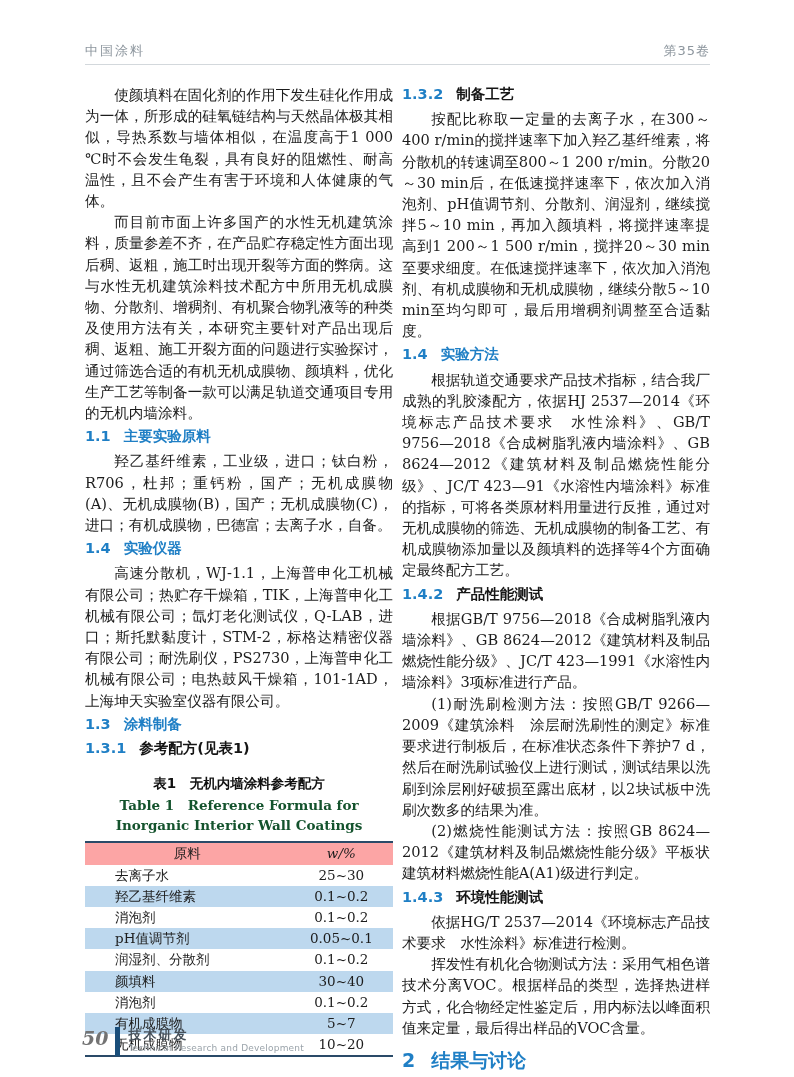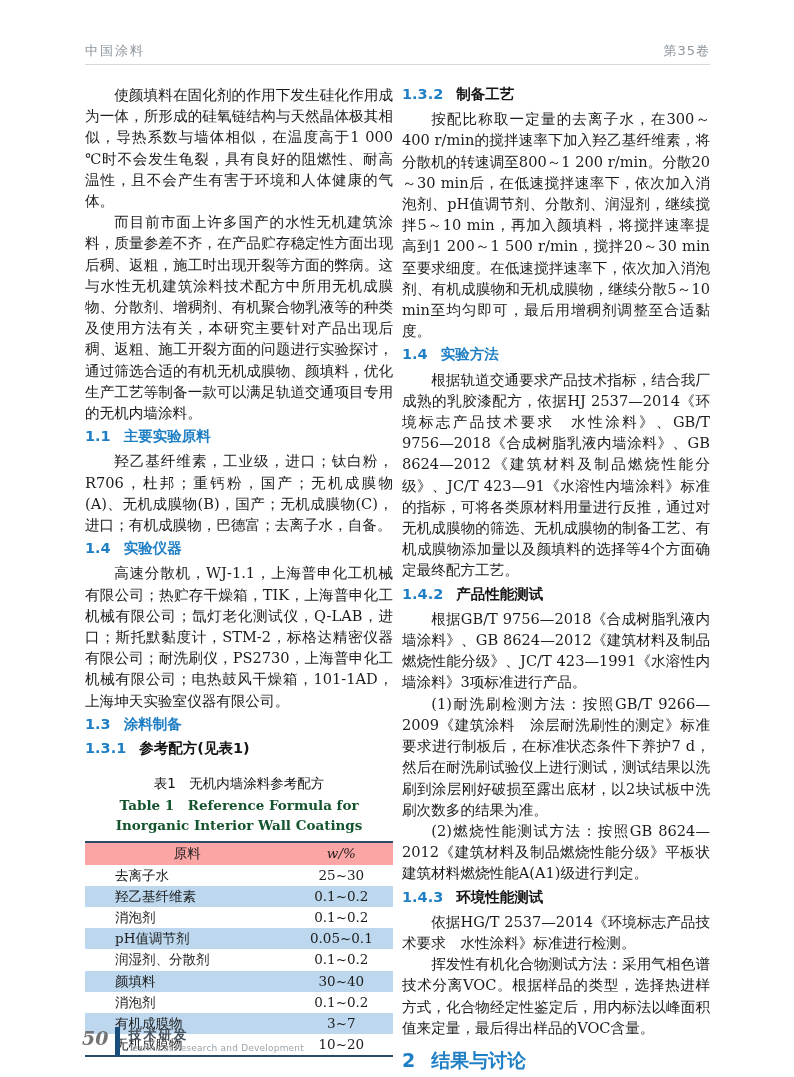--- a/index.html
+++ b/index.html
@@ -36,21 +36,21 @@
   .h3 { margin:3px 0; text-indent:0; text-align:left;
     font-size:14.5px; line-height:21.2px; }
   .h3 .num { color:#1f7fc5; font-weight:bold; margin-right:13px;
     font-family:"DejaVu Sans","Liberation Sans",sans-serif; }
   .h3 .title { color:#151515; font-weight:600;
     font-family:"DejaVu Sans","Liberation Sans",sans-serif; }
 
   
   .tbl-caption-cn { margin:14px 0 2px; text-align:center; text-indent:0;
     font-family:"DejaVu Sans","Liberation Sans",sans-serif;
-    font-size:13.5px; font-weight:normal; color:#111; line-height:20px; }
+    font-size:13.5px; font-weight:bold; color:#111; line-height:20px; }
   .tbl-caption-en { margin:0 0 6px; text-align:center; text-indent:0;
     font-size:13.5px; font-weight:bold; color:#14532d; line-height:20px;
     font-family:"DejaVu Serif","Liberation Serif",serif; }
   table.formula { width:100%; border-collapse:collapse;
     border-top:2px solid #2a4a68; border-bottom:2px solid #2a4a68;
     font-size:13.5px; color:#1c1c1c; }
   table.formula th, table.formula td { height:19.5px; padding:0; font-weight:normal; }
   table.formula thead tr { background:#fca5a5; }
   table.formula tbody tr:nth-child(even) { background:#bdd8ee; }
   table.formula th.c1 { text-align:center; }
@@ -138,21 +138,21 @@
         <tr>
             <td class="c1">颜填料</td>
             <td class="c2">30~40</td>
           </tr>
         <tr>
             <td class="c1">消泡剂</td>
             <td class="c2">0.1~0.2</td>
           </tr>
         <tr>
             <td class="c1">有机成膜物</td>
-            <td class="c2">3~7</td>
+            <td class="c2">5~7</td>
           </tr>
         <tr>
             <td class="c1">无机成膜物</td>
             <td class="c2">10~20</td>
           </tr>
 
       </tbody>
     </table>
   </div>
 

